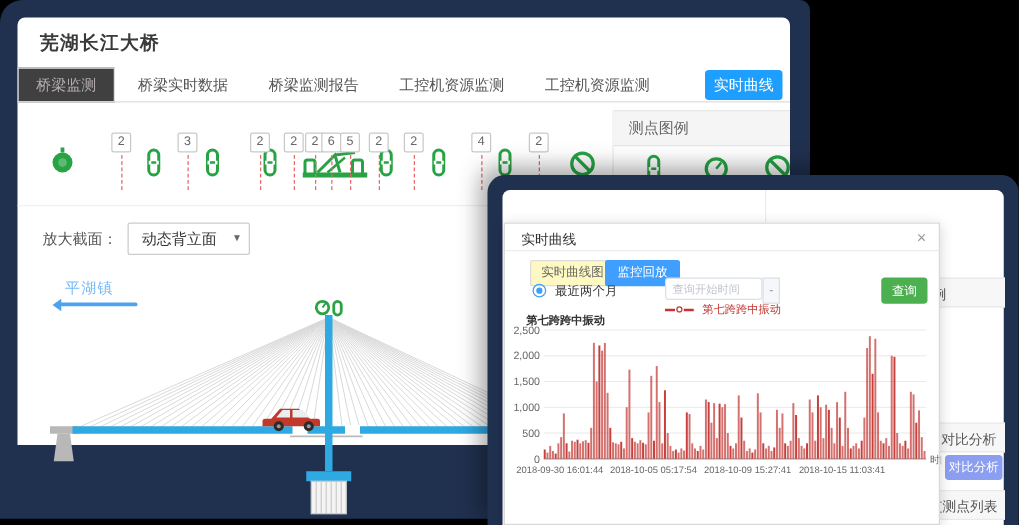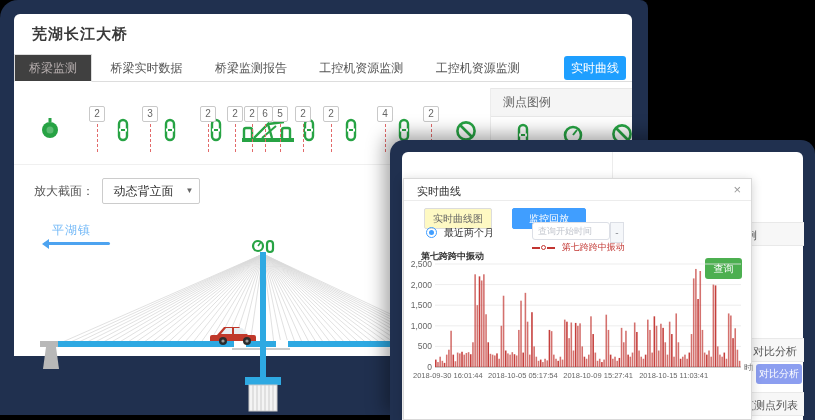--- a/index.html
+++ b/index.html
@@ -64,33 +64,33 @@
                  border-radius:3px; color:#fff; font-size:10px; cursor:pointer; }
 
   
   #modal { position:absolute; left:403px; top:178px; width:349px; height:242px; background:#fff;
            border:1px solid #d9d9d9; box-shadow:0 2px 10px rgba(0,0,0,.18); z-index:20; }
   .m-titlebar { position:relative; height:22px; border-bottom:1px solid #ececec; }
   .m-title { position:absolute; left:13px; top:5px; font-size:11px; color:#333; }
   .m-close { position:absolute; right:10px; top:3px; font-size:13px; color:#999; cursor:pointer; }
   .m-tab { position:absolute; top:29px; height:21px; font-size:10px; border-radius:2px; cursor:pointer; line-height:19px; text-align:center; }
   .m-tab.plain { left:20px; width:68px; background:#fef9c3; border:1px solid #dcdcdc; color:#666; }
-  .m-tab.blue  { left:108px; width:74px; background:#409eff; border:1px solid #409eff; color:#fff;text-align:center; }
+  .m-tab.blue  { left:80px; width:60px; background:#409eff; border:1px solid #409eff; color:#fff;text-align:center; }
   .m-radio { position:absolute; left:22px; top:48px; width:11px; height:11px; border:1px solid #409eff; border-radius:50%; cursor:pointer; }
   .m-radio:before { content:""; position:absolute; left:2px; top:2px; width:5px; height:5px; background:#409eff; border-radius:50%; }
   .m-radio-label { position:absolute; left:40px; top:47px; font-size:10px; color:#333; }
   .m-input { position:absolute; top:43px; height:18px; border:1px solid #dcdfe6; border-radius:3px; font-size:9px;
              color:#333; padding:0 5px; }
   .m-input::placeholder { color:#c0c4cc; }
   #inp-start { left:128px; width:78px; }
   #inp-end   { left:220px; width:74px; }
   .m-sep { position:absolute; left:206px; top:43px; width:14px; height:21px; background:#f5f7fa; border:1px solid #dcdfe6;
            font-size:10px; color:#909399; text-align:center; line-height:19px; }
   .btn-query { position:absolute; left:301px; top:43px; width:37px; height:21px; background:#4caf50; border:none;
-               border-radius:3px; color:#fff; font-size:10px; cursor:pointer;margin-top:36px; }
+               border-radius:3px; color:#fff; font-size:10px; cursor:pointer; }
   .m-legend { position:absolute; left:0; top:62px; width:349px; text-align:center; font-size:9px; color:#c23531; }
   .m-legend .lg-line { display:inline-block; vertical-align:middle; width:8px; height:2px; background:#c23531; }
   .m-legend .lg-circle { display:inline-block; vertical-align:middle; width:5px; height:5px; border:1.5px solid #c23531;
                           border-radius:50%; background:#fff; margin:0 1px; }
   .m-legend .lg-text { vertical-align:middle; margin-left:4px; }
   .chart-title { position:absolute; left:17px; top:71px; font-size:9px; font-weight:bold; color:#333; }
   #vib-chart { position:absolute; left:0; top:82px; }
 </style>
 </head>
 <body>

